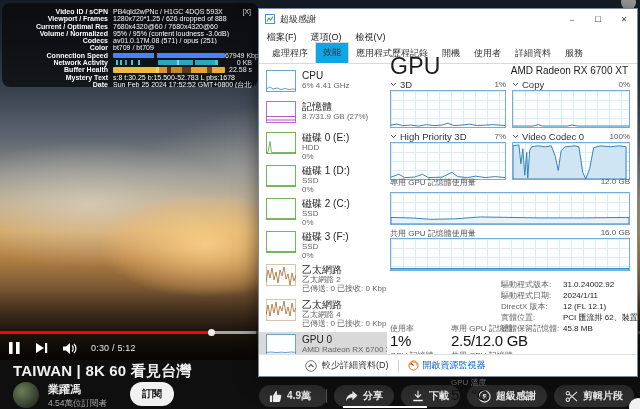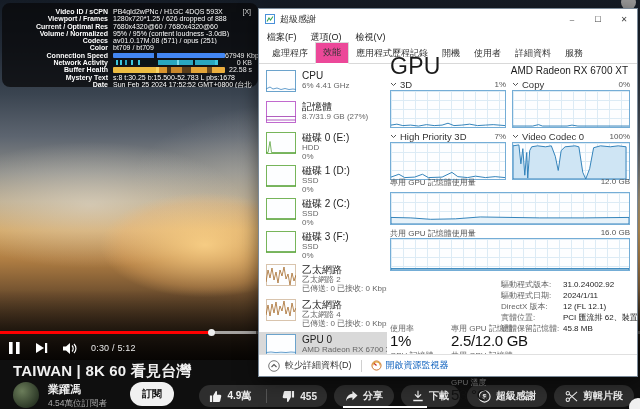--- a/index.html
+++ b/index.html
@@ -69,21 +69,21 @@
   .tm-titlebar { position:absolute; left:0; top:0; width:100%; height:20px; background:#fff;
     display:flex; align-items:center; padding-left:6px; font-size:9px; color:#333; }
   .tm-appicon { width:10px; height:10px; margin-right:5px; }
   .tm-caption-controls { position:absolute; right:0; top:0; height:20px; display:flex; }
   .cap-btn { width:26px; height:20px; display:flex; align-items:center; justify-content:center; font-size:8px; color:#444; }
   .tm-menubar { position:absolute; left:0; top:20px; width:100%; height:16px; display:flex; align-items:center;
     gap:14px; padding-left:8px; font-size:9px; color:#222; background:#fff; }
   .tm-tabbar { position:absolute; left:0; top:36px; width:100%; height:19px; border-bottom:1px solid #d9d9d9;
     display:flex; align-items:flex-end; padding-left:6px; font-size:9px; color:#333; }
   .tm-tab { padding:3px 7px 4px 7px; position:relative; top:1px; }
-  .tm-tab.sel { background:#ec4899; border:1px solid #d9d9d9; border-bottom:1px solid #fff;text-align:right; }
+  .tm-tab.sel { background:#0ea5e9; border:1px solid #d9d9d9; border-bottom:1px solid #fff;text-align:right; }
 
   
   .sb { position:absolute; left:0; top:55px; width:128px; height:292px; background:#fff; overflow:hidden; }
   .sb-item { position:absolute; left:0; width:128px; display:flex; gap:6px; padding:2px 0 0 7px; }
   .sb-item.sel { background:#d9d9d9; }
   .sb-thumb { width:30px; height:22px; flex:none; background:#fdfeff; }
   .sb-name { font-size:10px; color:#222; line-height:11px; }
   .sb-sub { font-size:8px; color:#666; line-height:9px; white-space:nowrap; }
 
   
@@ -103,21 +103,21 @@
   .stat-label { font-size:8px; color:#666; line-height:9px; }
   .stat-value { font-size:15px; color:#111; line-height:16px; letter-spacing:-.3px; }
   .stat-block { position:absolute;margin-top:45px; }
   .drow { position:absolute; display:flex; font-size:8px; line-height:9px; }
   .drow .dl { width:62px; color:#666; flex:none; }
   .drow .dv { color:#222; white-space:nowrap; }
 
   
   .tm-footer { position:absolute; left:0; bottom:0; width:100%; height:22px; border-top:1px solid #e0e0e0;
     display:flex; align-items:center; padding-left:9px; font-size:9px; background:#fff; }
-  .footer-less { display:flex; align-items:center; gap:5px; color:#333; }
+  .footer-less { display:flex; align-items:center; gap:5px; color:#333;margin-left:37px; }
   .footer-sep { width:1px; height:12px; background:#d0d0d0; margin:0 9px; }
   .footer-link { display:flex; align-items:center; gap:4px; color:#0b5fbd; }
 </style>
 </head>
 <body>
 
 <div id="app">
 
   <div class="video-stage">
     <div class="player-shade"></div>
@@ -215,28 +215,20 @@
 
   <div class="actions-row">
     <div class="pill like-pill">
       <span class="like-half">
         <svg width="13" height="13" viewBox="0 0 14 14">
             <path fill="#f1f1f1" d="M1 6h2.4v7H1zM4.4 13V6.2L7.2 1.4c.4-.6 1.4-.3 1.4.4v3.4h3.4c.8 0 1.4.8 1.2 1.6l-1.1 4.8c-.2.8-.9 1.4-1.7 1.4z"></path>
           </svg>
         <span>4.9萬</span>
       </span>
       <span class="pill-divider"></span>
-      <span class="like-half">
-        <svg width="13" height="13" viewBox="0 0 14 14">
-            <g transform="rotate(180 7 7)">
-              <path fill="#f1f1f1" d="M1 6h2.4v7H1zM4.4 13V6.2L7.2 1.4c.4-.6 1.4-.3 1.4.4v3.4h3.4c.8 0 1.4.8 1.2 1.6l-1.1 4.8c-.2.8-.9 1.4-1.7 1.4z"></path>
-            </g>
-          </svg>
-        <span>455</span>
-      </span>
     </div>
     <div class="pill">
       <svg width="13" height="12" viewBox="0 0 14 13">
           <path fill="#f1f1f1" d="M8 1l5.5 5L8 11V8.2C4.2 8.2 2 9.6 1 12.2c.3-4.4 2.6-7.6 7-8.1z"></path>
         </svg>
       <span>分享</span>
     </div>
     <div class="pill">
       <svg width="12" height="12" viewBox="0 0 14 14">
           <path fill="#f1f1f1" d="M6.3 1h1.4v6l2.4-2.4 1 1L7 9.7 2.9 5.6l1-1L6.3 7zM1.5 11.5h11V13h-11z"></path>

